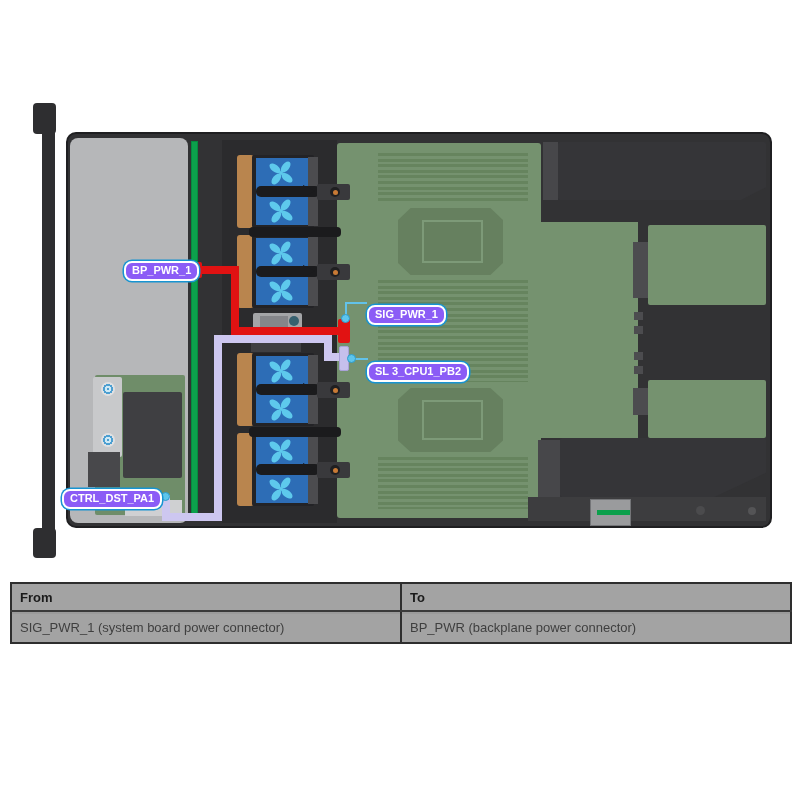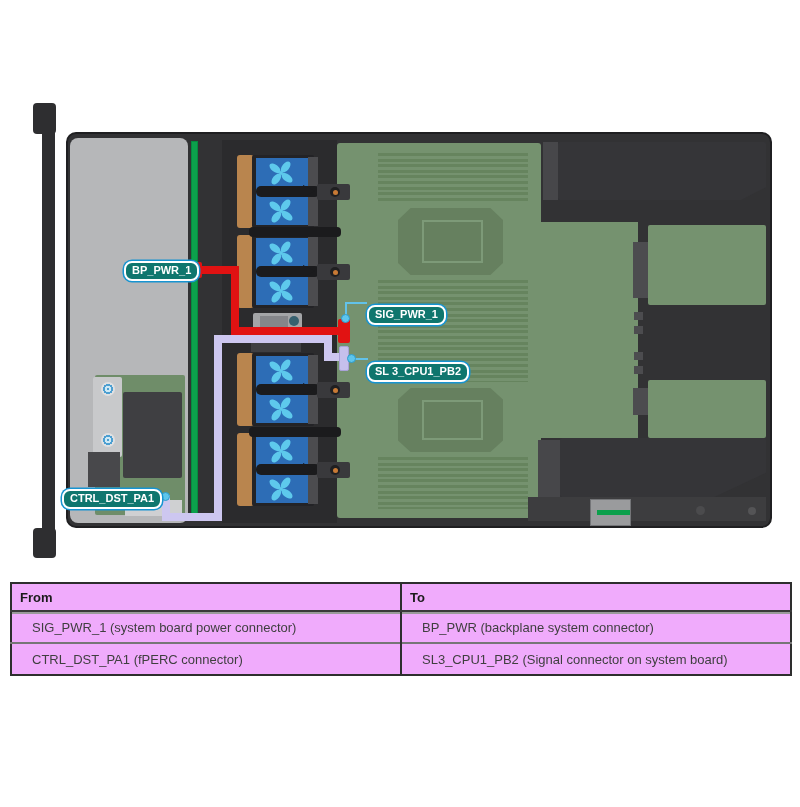--- a/index.html
+++ b/index.html
@@ -48,26 +48,26 @@
   .mbd{background:#3f3f42;}
   .mbhole{background:#37606e;border-radius:50%;}
   
   .cred{background:#e11212;}
   .clav{background:#cdc7f0;}
   .lavconn{background:#c6c0ec;border:1px solid #a9a2d8;border-radius:2px;}
   .redconn{background:#e11212;border-radius:2px;}
   
   .cline{background:#62c2e9;}
   .cdot{width:9px;height:9px;border-radius:50%;background:#5ec5ec;border:1px solid #2e9ccb;}
-  .clabel{background:#0f766e;color:#fff;font-weight:bold;font-size:11px;line-height:13px;padding:1px 6px 2px;border:2px solid #fff;border-radius:8px;box-shadow:0 0 0 1.5px #1794d1;white-space:nowrap;}
-  
-  table.cab{position:absolute;left:10px;top:582px;width:782px;border-collapse:collapse;table-layout:fixed;font-size:13px;color:#3f3f3f;background:#f0abfc;border:2px solid #2e2e2e;}
+  .clabel{background:#8b5cf6;color:#fff;font-weight:bold;font-size:11px;line-height:13px;padding:1px 6px 2px;border:2px solid #fff;border-radius:8px;box-shadow:0 0 0 1.5px #1794d1;white-space:nowrap;}
+  
+  table.cab{position:absolute;left:10px;top:582px;width:782px;border-collapse:collapse;table-layout:fixed;font-size:13px;color:#3f3f3f;background:#a3a3a3;border:2px solid #2e2e2e;}
   table.cab th{font-weight:bold;color:#1a1a1a;text-align:left;padding:3px 8px;height:20px;border-bottom:2px solid #3a3a3a;position:relative;}
   table.cab th::after{content:'';position:absolute;left:0;right:0;bottom:-4px;height:2px;background:#9b9b9b;}
-  table.cab td{padding:6px 20px;height:18px;}
+  table.cab td{padding:6px 8px;height:18px;}
   table.cab th+th,table.cab td+td{border-left:2px solid #2e2e2e;}
   table.cab tbody tr+tr td{border-top:2px solid #767676;}
 </style>
 </head>
 <body>
 
 <svg width="0" height="0" style="position:absolute">
   <defs>
     <g id="pw">
       <ellipse cx="20" cy="11" rx="4.2" ry="7.5" fill="#5ec9ec" transform="rotate(38 20 20)"></ellipse>
@@ -241,20 +241,16 @@
 <table class="cab">
   <thead>
     <tr>
       <th>From</th>
       <th>To</th>
     </tr>
   </thead>
   <tbody>
     <tr>
       <td>SIG_PWR_1 (system board power connector)</td>
-      <td>BP_PWR (backplane system connector)</td>
-    </tr>
-    <tr>
-      <td>CTRL_DST_PA1 (fPERC connector)</td>
-      <td>SL3_CPU1_PB2 (Signal connector on system board)</td>
+      <td>BP_PWR (backplane power connector)</td>
     </tr>
   </tbody>
 </table>
 
 </body></html>

